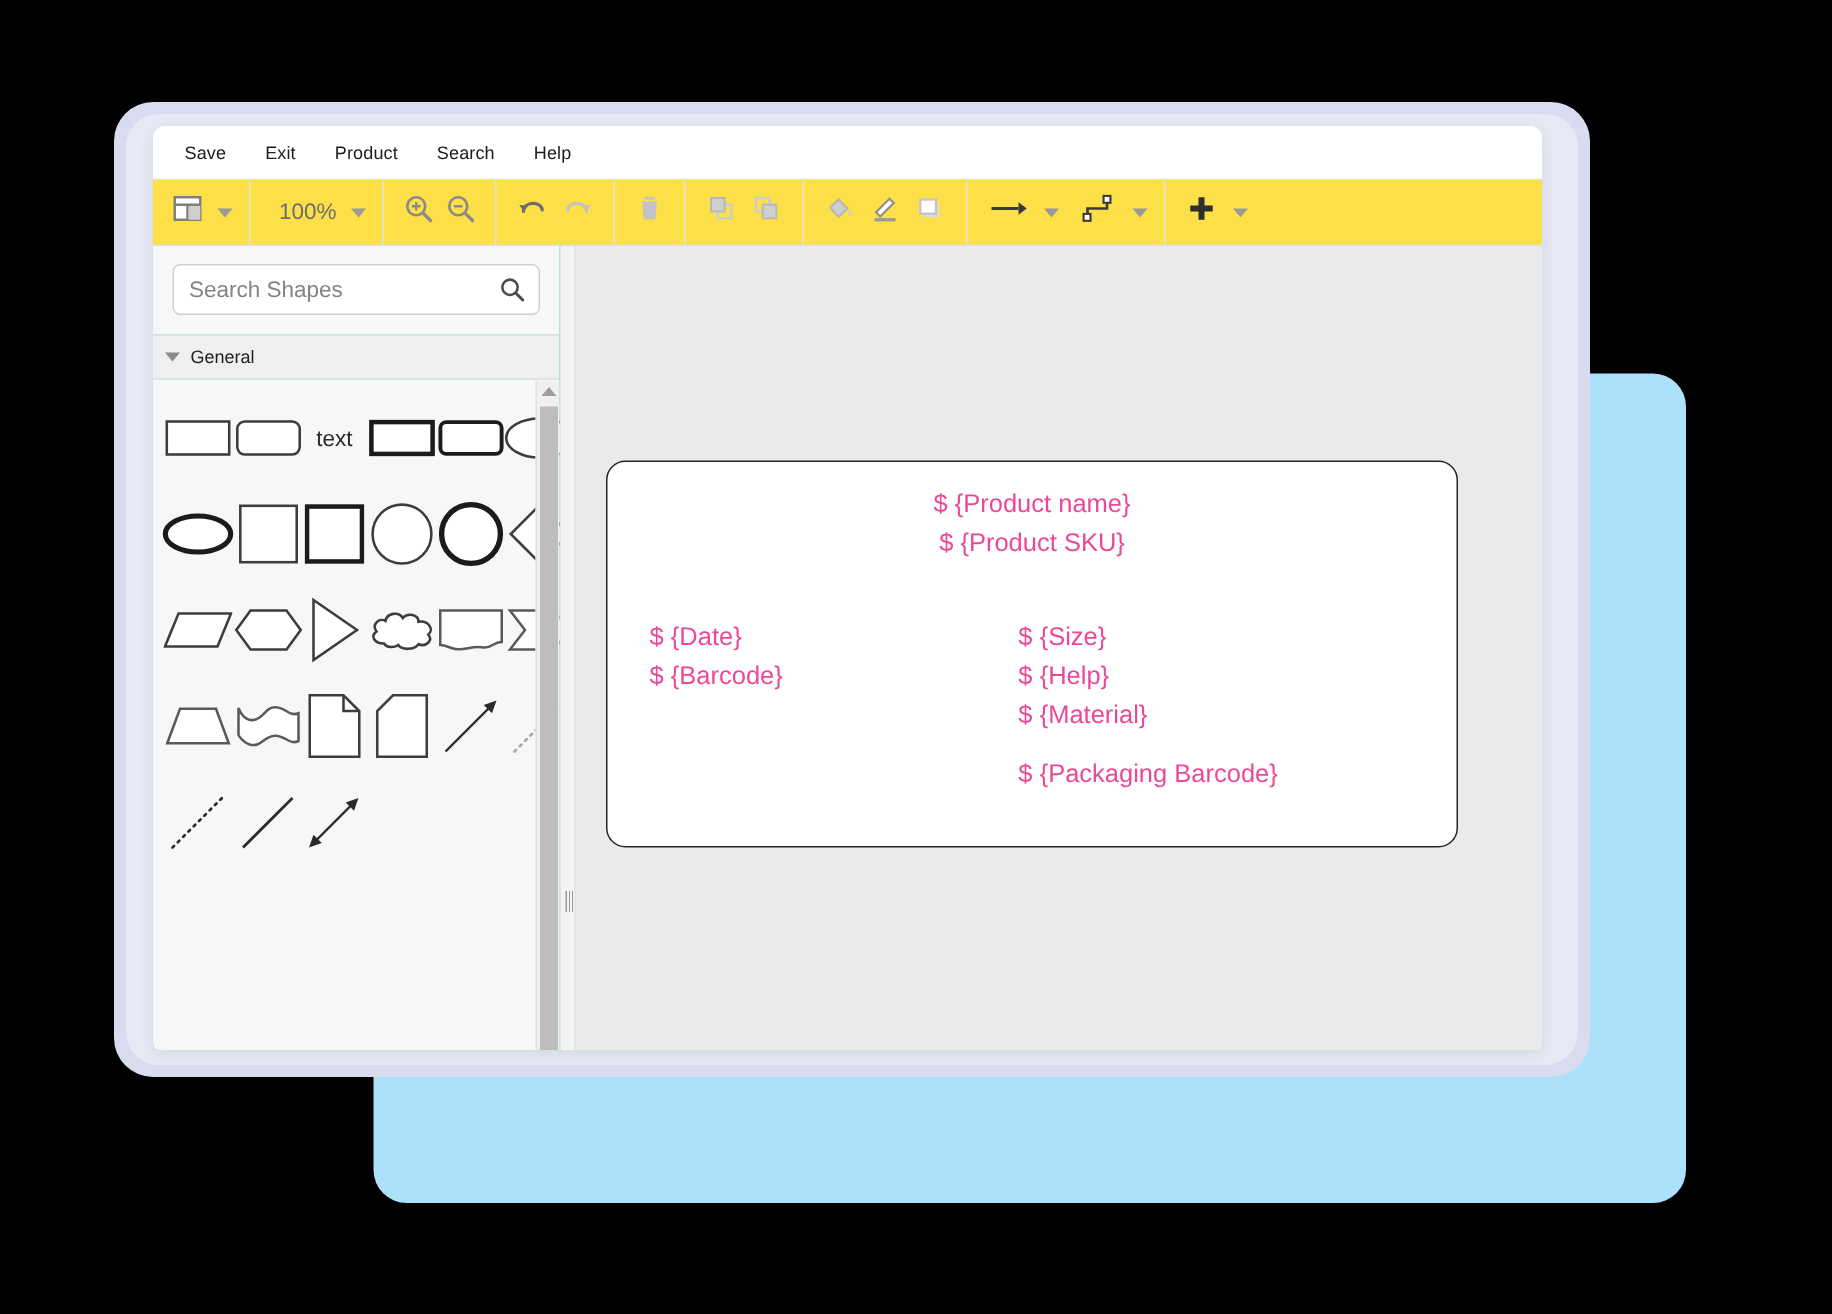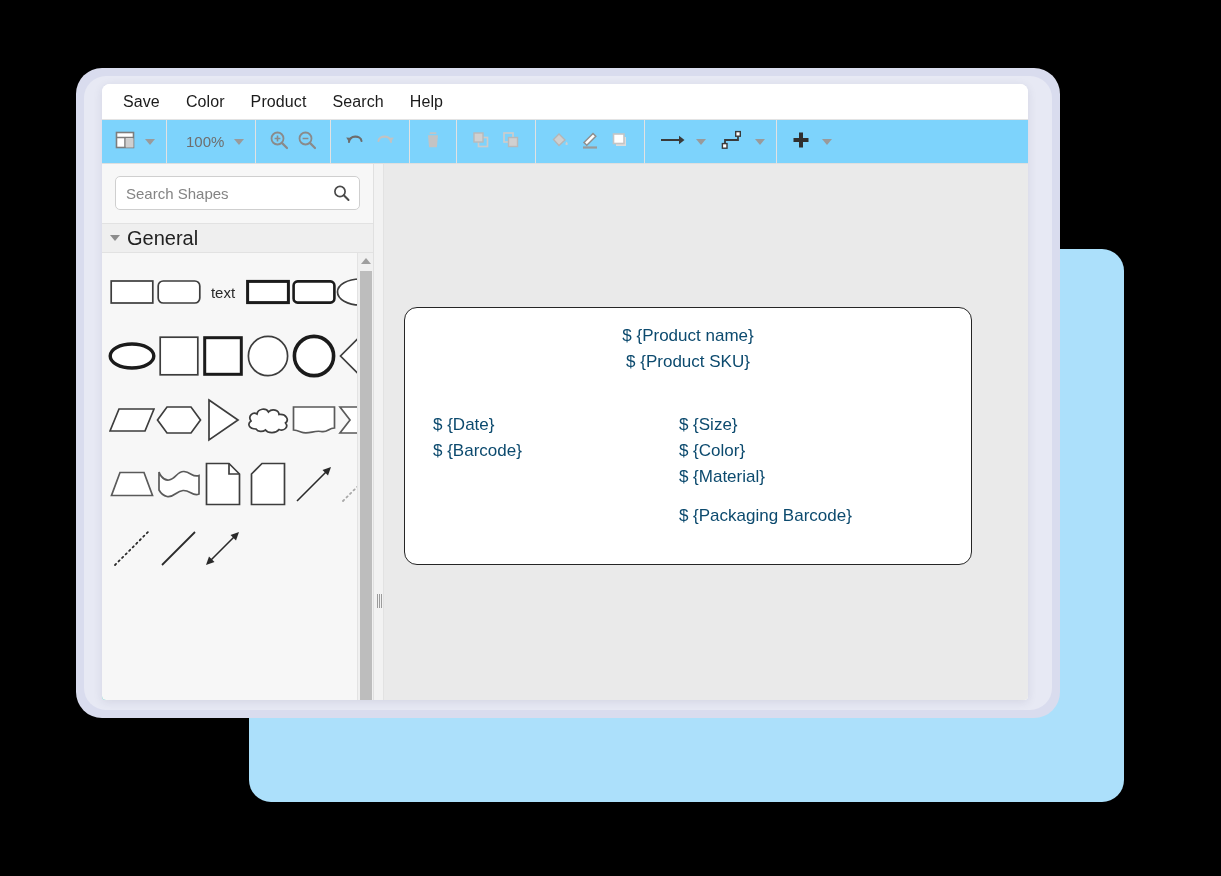--- a/index.html
+++ b/index.html
@@ -59,36 +59,36 @@
     position: absolute;
     left: 0; top: 0;
     width: 100%; height: 36px;
     background: #ffffff;
     border-bottom: 1px solid #E3E3E3;
     display: flex;
     align-items: center;
     padding-left: 14px;
   }
   .menu-item {
-    font-size: 16px;
+    font-size: 12px;
     color: #1b1b1b;
     padding: 0 13px;
     line-height: 36px;
     cursor: pointer;
     white-space: nowrap;
     letter-spacing: 0.1px;
   }
   .menu-item:first-child { padding-left: 7px; }
 
   
   #toolbar {
     position: absolute;
     left: 0; top: 36px;
     width: 100%; height: 44px;
-    background: #7dd3fc;
+    background: #fde047;
     border-bottom: 1px solid #DFDFDF;
     display: flex;
     align-items: center;
   }
   .tb-group {
     display: flex;
     align-items: center;
     height: 44px;
     padding: 0 9px;
     border-right: 1px solid #E2E2E2;
@@ -180,21 +180,21 @@
     cursor: pointer;
   }
   #section-caret {
     width: 0; height: 0;
     border-left: 5px solid transparent;
     border-right: 5px solid transparent;
     border-top: 6px solid #8C8C8C;
     margin-right: 7px;
   }
   #section-title {
-    font-size: 20px;
+    font-size: 12px;
     color: #222;
   }
 
   #shape-grid-wrap {
     flex: 1;
     background: #F7F7F7;
     position: relative;
     overflow: hidden;
   }
   #shape-grid {
@@ -277,21 +277,21 @@
     background: #ffffff;
     border: 1.6px solid #262626;
     border-radius: 13px;
   }
   .node-title-block {
     text-align: center;
     padding-top: 15px;
   }
   .node-line {
     font-size: 17px;
-    color: #0c4a6e;
+    color: #ec4899;
     line-height: 26px;
     white-space: nowrap;
   }
   .node-cols {
     position: absolute;
     left: 0; right: 12px;
     top: 104px;
     display: flex;
   }
   .node-col-left {
@@ -311,21 +311,21 @@
 
   <div id="blue-card"></div>
 
   <div id="window-frame"></div>
   <div id="window-frame-inner"></div>
 
   <div id="app-window">
 
     <div id="menubar">
       <div class="menu-item">Save</div>
-      <div class="menu-item">Color</div>
+      <div class="menu-item">Exit</div>
       <div class="menu-item">Product</div>
       <div class="menu-item">Search</div>
       <div class="menu-item">Help</div>
     </div>
 
     <div id="toolbar">
 
       <div class="tb-group">
         <div class="tb-btn">
           <span>
@@ -671,21 +671,21 @@
             <div class="node-line">$ {Product SKU}</div>
           </div>
 
           <div class="node-cols">
             <div class="node-col-left">
               <div class="node-line">$ {Date}</div>
               <div class="node-line">$ {Barcode}</div>
             </div>
             <div class="node-col-right">
               <div class="node-line">$ {Size}</div>
-              <div class="node-line">$ {Color}</div>
+              <div class="node-line">$ {Help}</div>
               <div class="node-line">$ {Material}</div>
               <div class="node-gap"></div>
               <div class="node-line">$ {Packaging Barcode}</div>
             </div>
           </div>
 
         </div>
 
       </div>
 

